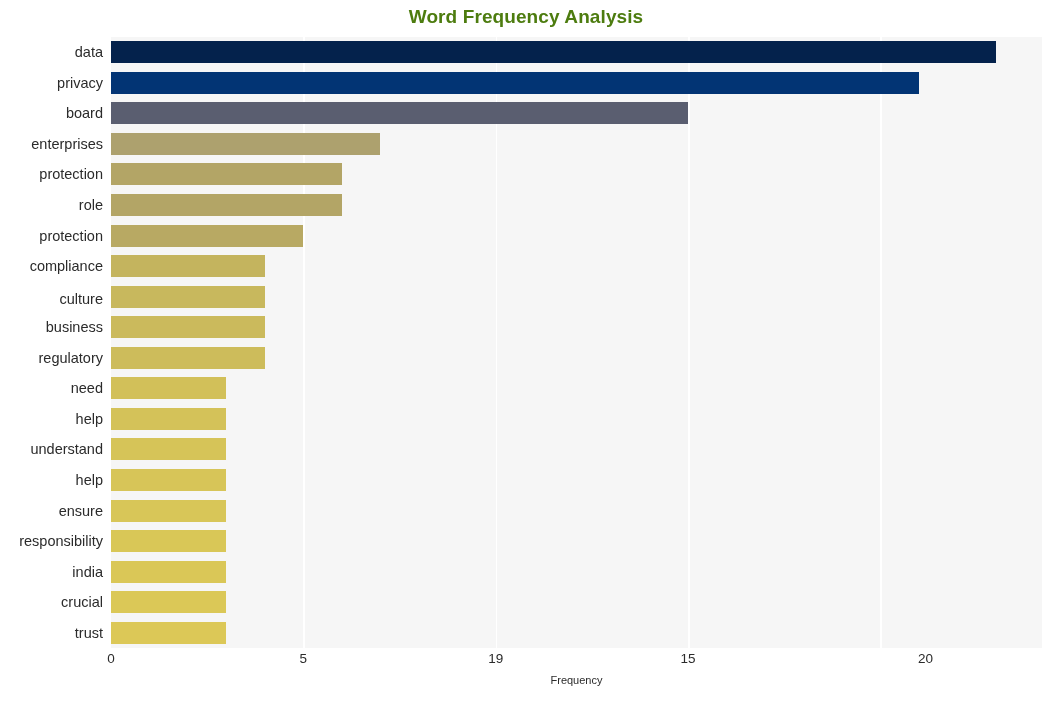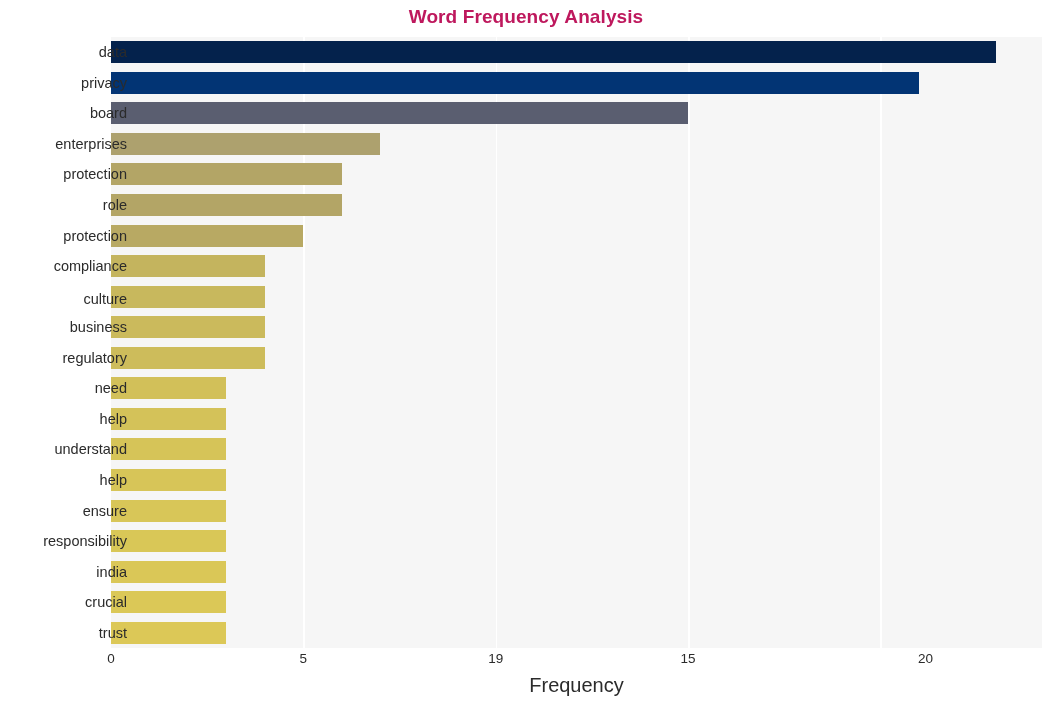--- a/index.html
+++ b/index.html
@@ -20,21 +20,21 @@
     background: #ffffff;
   }
   .chart-title {
     position: absolute;
     left: 0;
     top: 6px;
     width: 1052px;
     text-align: center;
     font-size: 19px;
     font-weight: bold;
-    color: #be185d;
+    color: #4d7c0f;
     letter-spacing: 0.1px;
   }
   
   .plot-area {
     position: absolute;
     left: 111px;
     top: 37px;
     width: 931px;
     height: 611px;
     background: #f6f6f6;
@@ -64,21 +64,20 @@
     position: absolute;
     left: 0;
     height: 22px;
   }
   .ylabels {
     position: absolute;
     left: 0;
     top: 37px;
     width: 103px;
     height: 611px;
-    padding-left: 24px;
   }
   .ylabel {
     position: absolute;
     right: 0;
     width: 103px;
     text-align: right;
     font-size: 14.5px;
     color: #2b2b2b;
     line-height: 22px;
     height: 22px;
@@ -98,21 +97,21 @@
     color: #2b2b2b;
     transform: translateX(-50%);
     white-space: nowrap;
   }
   .xaxis-label {
     position: absolute;
     left: 111px;
     top: 674px;
     width: 931px;
     text-align: center;
-    font-size: 20px;
+    font-size: 11px;
     color: #2b2b2b;
   }
 </style>
 </head>
 <body>
 
 <div id="chart-root">
 
   <div class="chart-title">Word Frequency Analysis</div>
 

